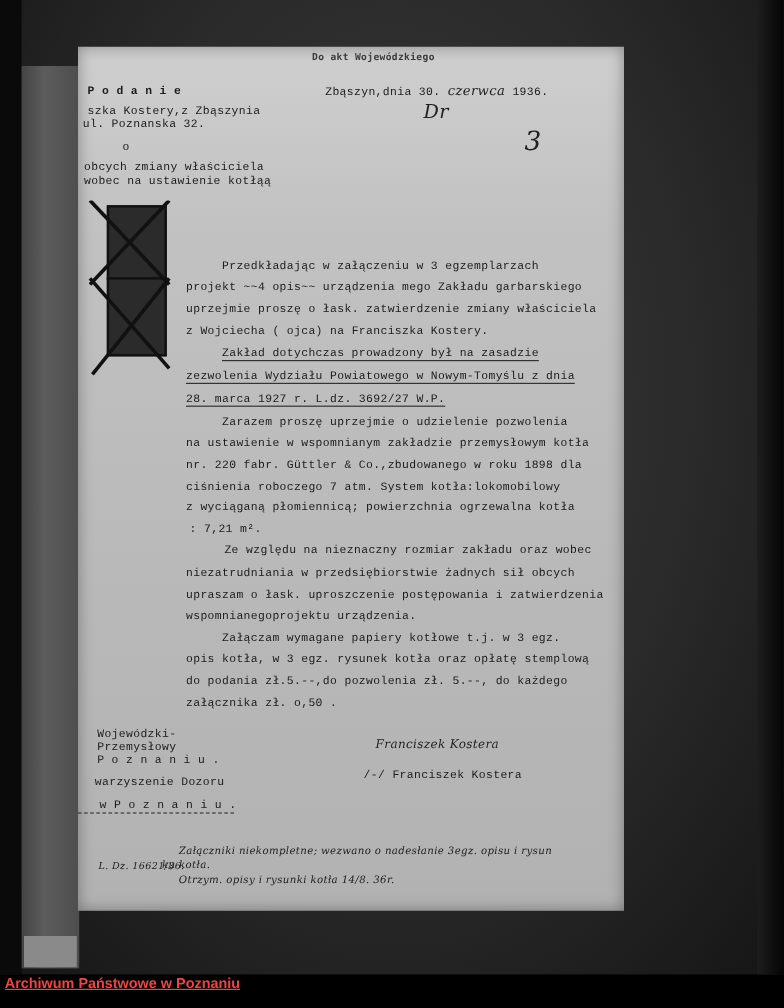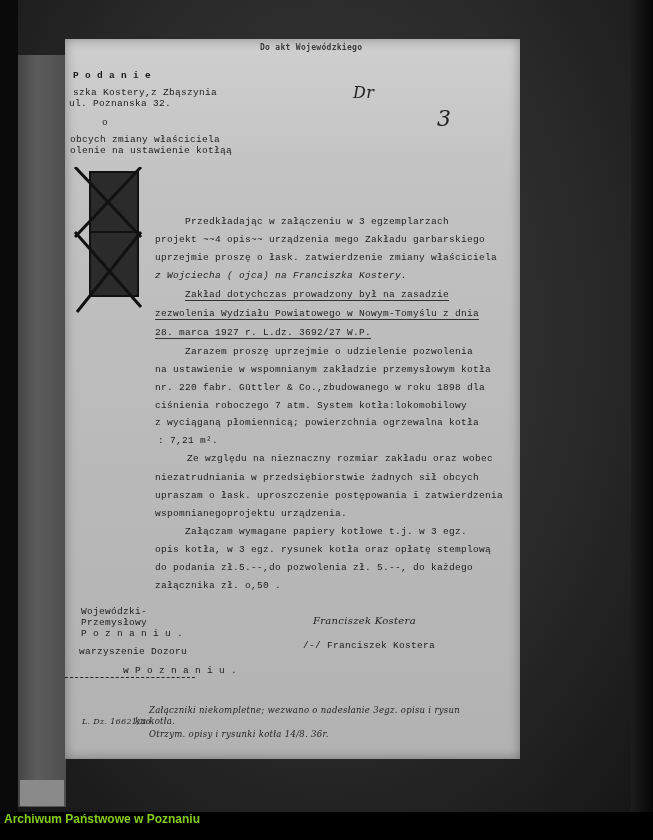--- a/index.html
+++ b/index.html
@@ -26,63 +26,68 @@
   }
   .t { position: absolute; font-size: 9.5px; line-height: 11px; white-space: nowrap; letter-spacing: 0.3px; color: #1c1c1c; }
   .stamp-top { left: 195px; top: 3px; font-family: "DejaVu Sans Mono", monospace; font-size: 8px; color: #3a3a3a; font-weight: bold; }
   .hand { font-family: "DejaVu Serif", serif; font-style: italic; color: #222; }
   .ul { border-bottom: 1px solid #333; }
   .stamps {
     position: absolute; left: 8px; top: 128px; width: 70px; height: 150px;
   }
   .stamp-box { position: absolute; left: 16px; width: 46px; background: #2b2b2b; border: 2px solid #111; }
   .caption {
-    position: absolute; left: 4px; top: 812px; color: #84cc16;
-    font-family: "Liberation Sans", sans-serif; font-weight: bold; font-size: 12px;
+    position: absolute; left: 4px; top: 812px; color: #ef4444;
+    font-family: "Liberation Sans", sans-serif; font-weight: bold; font-size: 12px; text-decoration: underline;
   }
   .dash-line { position: absolute; left: 0; top: 659px; width: 130px; border-bottom: 1px dashed #222; }
 </style>
 </head>
 <body>
 
 <div class="scan">
   <div class="scan-left-edge"></div>
   <div class="left-strip"></div>
   <div class="left-strip-bottom"></div>
   <div class="scan-right-edge"></div>
 
   <div class="paper">
     <div class="t stamp-top">Do akt Wojewódzkiego</div>
 
     <div class="t" style="left:8px; top:31px; font-weight:bold;">P o d a n i e</div>
     <div class="t" style="left:8px; top:48px;">szka Kostery,z Zbąszynia</div>
     <div class="t" style="left:4px; top:59px;">ul. Poznanska 32.</div>
     <div class="t" style="left:37px; top:78px;">o</div>
     <div class="t" style="left:5px; top:95px;">obcych zmiany właściciela</div>
-    <div class="t" style="left:5px; top:106px;">olenie na ustawienie kotłąą</div>
+    <div class="t" style="left:5px; top:106px;">wobec na ustawienie kotłąą</div>
 
+    <div class="t" style="left:206px; top:31px;">
+      <span>Zbąszyn,dnia 30.</span>
+      <span class="hand" style="font-size:11px;">czerwca</span>
+      <span>1936.</span>
+    </div>
     <div class="t hand" style="left:288px; top:48px; font-size:16px;">Dr</div>
     <div class="t hand" style="left:372px; top:68px; font-size:22px; line-height:24px;">3</div>
 
     <div class="stamps">
       <div class="stamp-box" style="top:4px; height:58px;"></div>
       <div class="stamp-box" style="top:64px; height:62px;"></div>
       <svg width="70" height="150" style="position:absolute;left:0;top:0;">
         <line x1="2" y1="0" x2="68" y2="70" stroke="#111" stroke-width="3"></line>
         <line x1="68" y1="0" x2="2" y2="70" stroke="#111" stroke-width="3"></line>
         <line x1="2" y1="65" x2="68" y2="140" stroke="#111" stroke-width="3"></line>
         <line x1="68" y1="65" x2="4" y2="145" stroke="#111" stroke-width="3"></line>
       </svg>
     </div>
 
     <div>
       <div class="t" style="left:120px; top:177px;">Przedkładając w załączeniu w 3 egzemplarzach</div>
       <div class="t" style="left:90px; top:195px;">projekt ~~4 opis~~ urządzenia mego Zakładu garbarskiego</div>
       <div class="t" style="left:90px; top:213px;">uprzejmie proszę o łask. zatwierdzenie zmiany właściciela</div>
-      <div class="t" style="left:90px; top:231px;font-style:italic;">z Wojciecha ( ojca) na Franciszka Kostery.</div>
+      <div class="t" style="left:90px; top:231px;">z Wojciecha ( ojca) na Franciszka Kostery.</div>
       <div class="t ul" style="left:120px; top:250px;">Zakład dotychczas prowadzony był na zasadzie</div>
       <div class="t ul" style="left:90px; top:269px;">zezwolenia Wydziału Powiatowego w Nowym-Tomyślu z dnia</div>
       <div class="t ul" style="left:90px; top:288px;">28. marca 1927 r. L.dz. 3692/27 W.P.</div>
       <div class="t" style="left:120px; top:307px;">Zarazem proszę uprzejmie o udzielenie pozwolenia</div>
       <div class="t" style="left:90px; top:325px;">na ustawienie w wspomnianym zakładzie przemysłowym kotła</div>
       <div class="t" style="left:90px; top:343px;">nr. 220 fabr. Güttler &amp; Co.,zbudowanego w roku 1898 dla</div>
       <div class="t" style="left:90px; top:361px;">ciśnienia roboczego 7 atm. System kotła:lokomobilowy</div>
       <div class="t" style="left:90px; top:378px;">z wyciąganą płomiennicą; powierzchnia ogrzewalna kotła</div>
       <div class="t" style="left:93px; top:396px;">: 7,21 m².</div>
       <div class="t" style="left:122px; top:414px;">Ze względu na nieznaczny rozmiar zakładu oraz wobec</div>
@@ -93,21 +98,21 @@
       <div class="t" style="left:90px; top:505px;">opis kotła, w 3 egz. rysunek kotła oraz opłatę stemplową</div>
       <div class="t" style="left:90px; top:523px;">do podania zł.5.--,do pozwolenia zł. 5.--, do każdego</div>
       <div class="t" style="left:90px; top:541px;">załącznika zł. o,50 .</div>
     </div>
 
     <div>
       <div class="t" style="left:16px; top:567px;">Wojewódzki-</div>
       <div class="t" style="left:16px; top:578px;">Przemysłowy</div>
       <div class="t" style="left:16px; top:589px;">P o z n a n i u .</div>
       <div class="t" style="left:14px; top:607px;">warzyszenie Dozoru</div>
-      <div class="t" style="left:18px; top:626px;margin-left:40px;">w P o z n a n i u .</div>
+      <div class="t" style="left:18px; top:626px;">w P o z n a n i u .</div>
       <div class="dash-line" style="top:638px;"></div>
     </div>
 
     <div class="t hand" style="left:248px; top:576px; font-size:10px;">Franciszek Kostera</div>
     <div class="t" style="left:238px; top:601px;">/-/ Franciszek Kostera</div>
 
     <div>
       <div class="t hand" style="left:17px; top:677px; font-size:8px;">L. Dz. 16621/36.</div>
       <div class="t hand" style="left:84px; top:666px; font-size:8.5px;">Załączniki niekompletne; wezwano o nadesłanie 3egz. opisu i rysun</div>
       <div class="t hand" style="left:70px; top:677px; font-size:8.5px;">ku kotła.</div>

